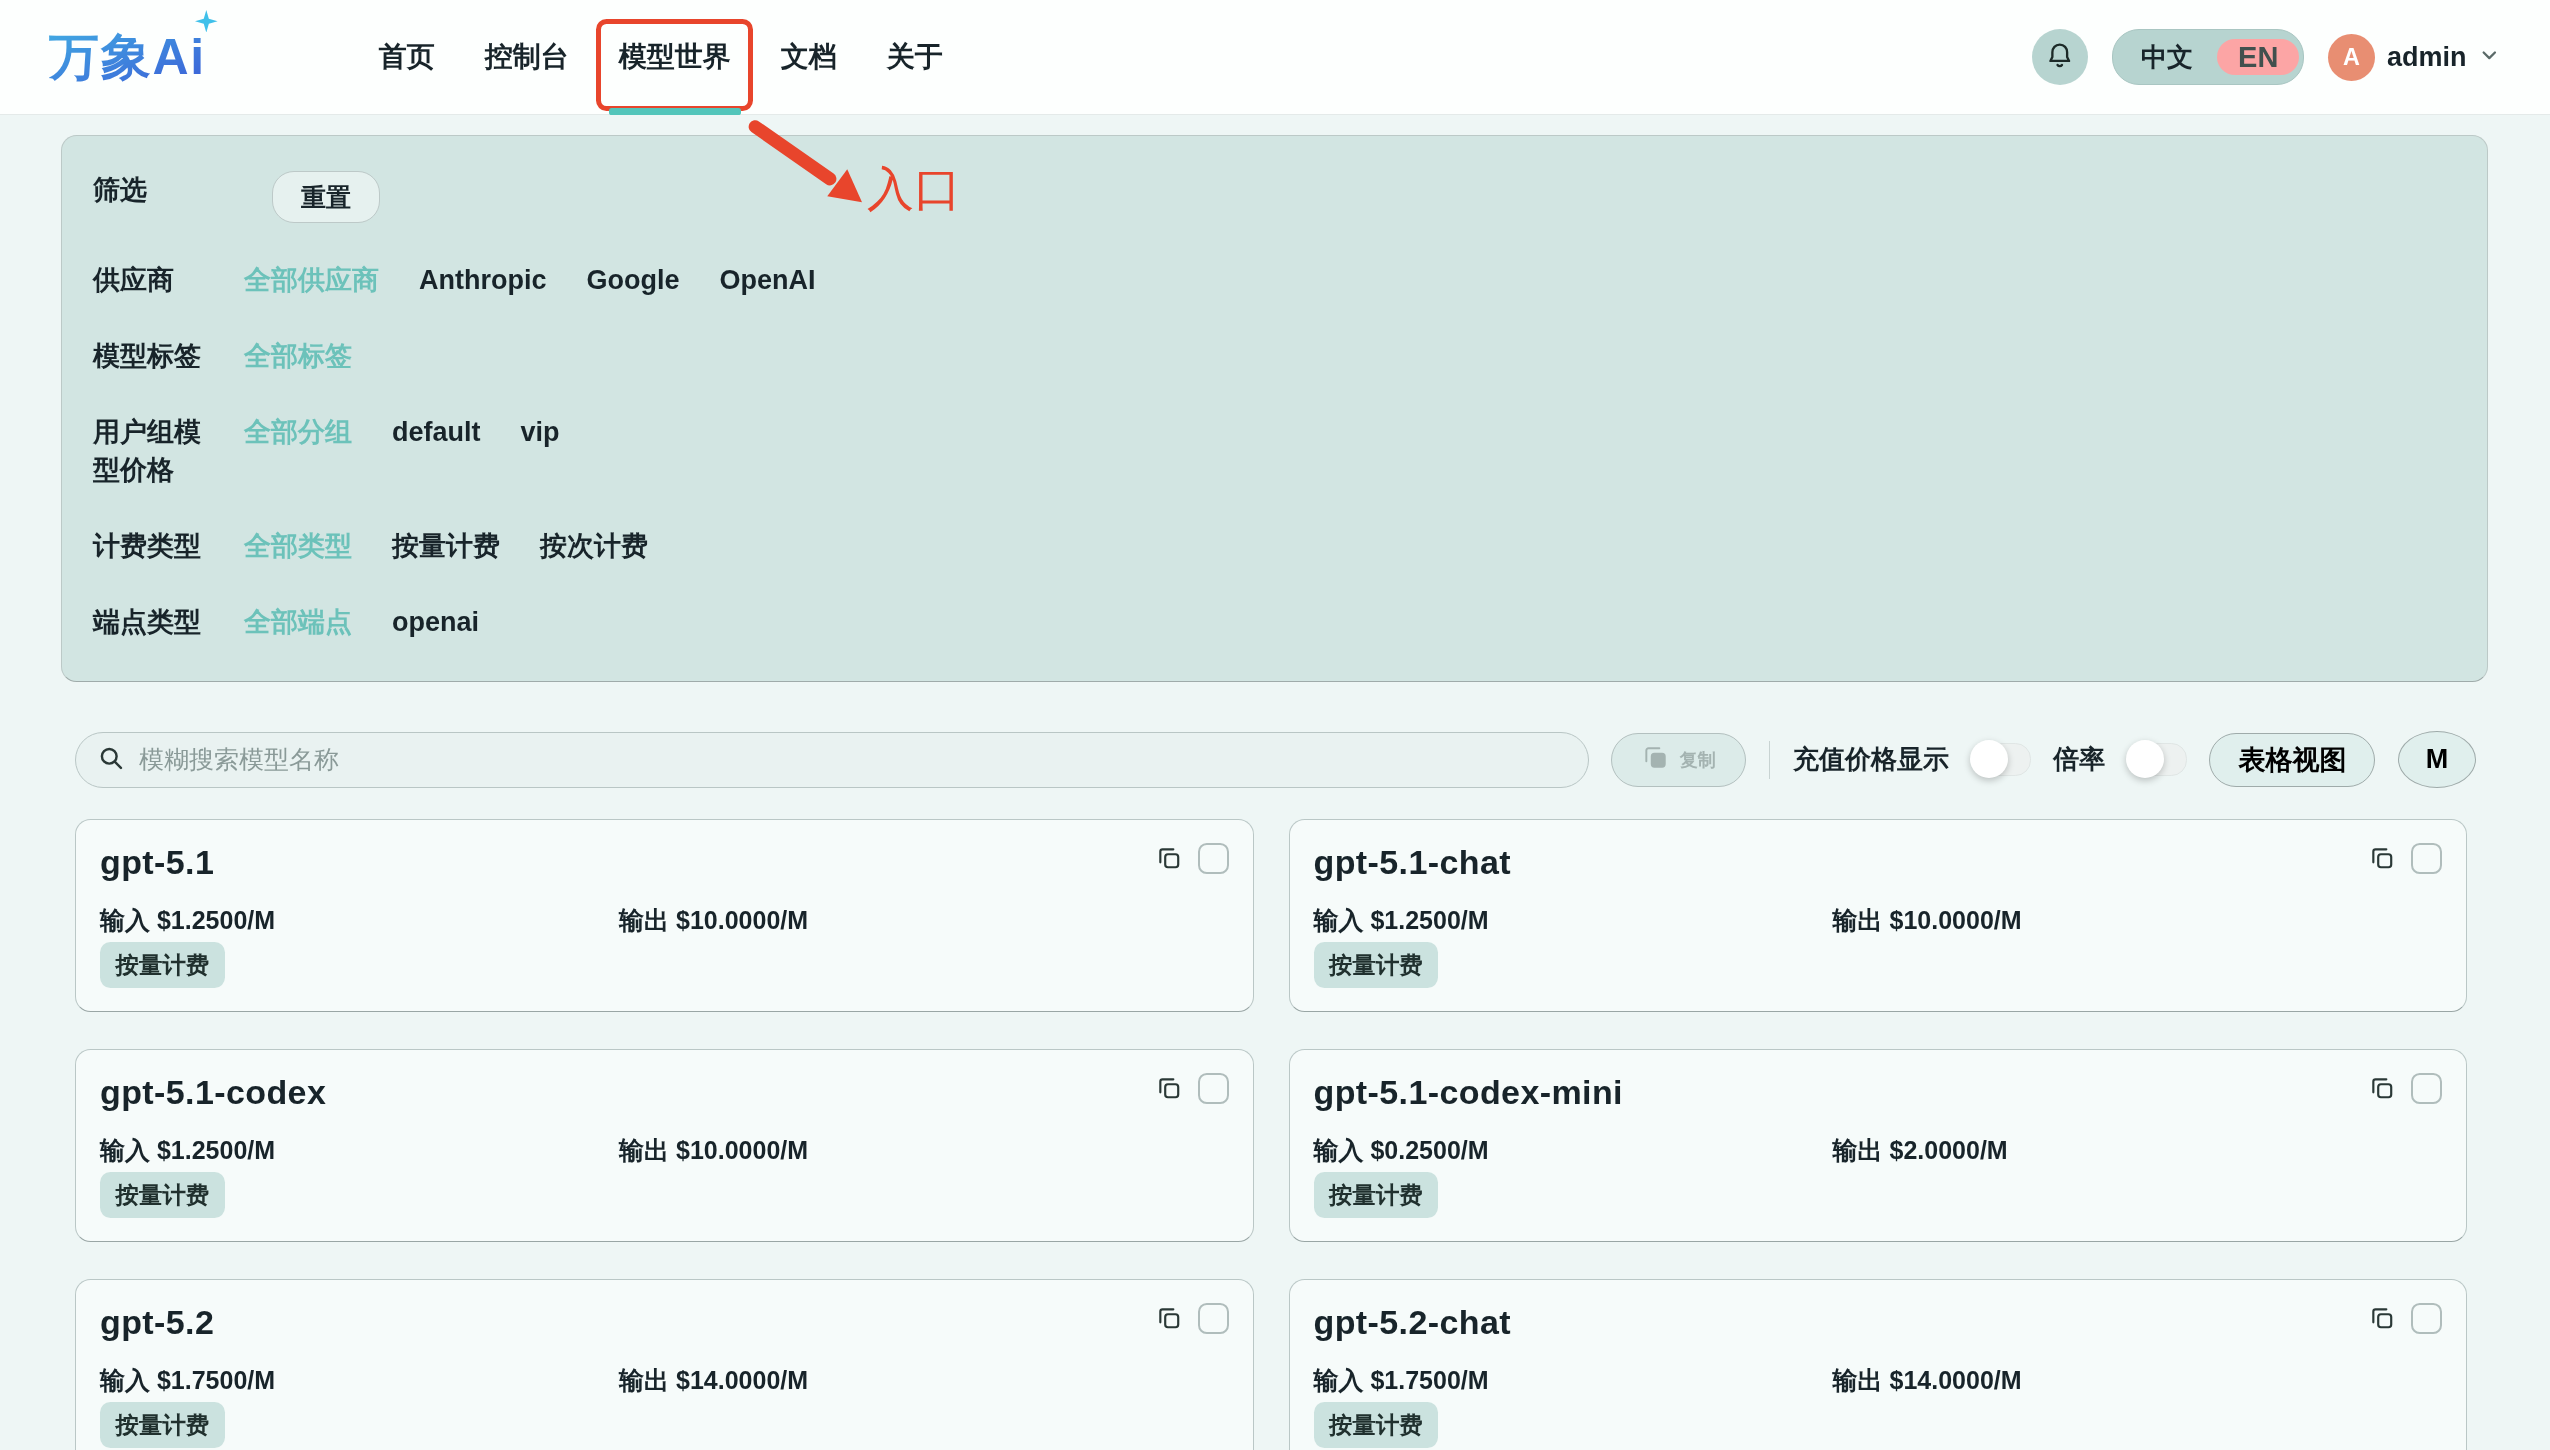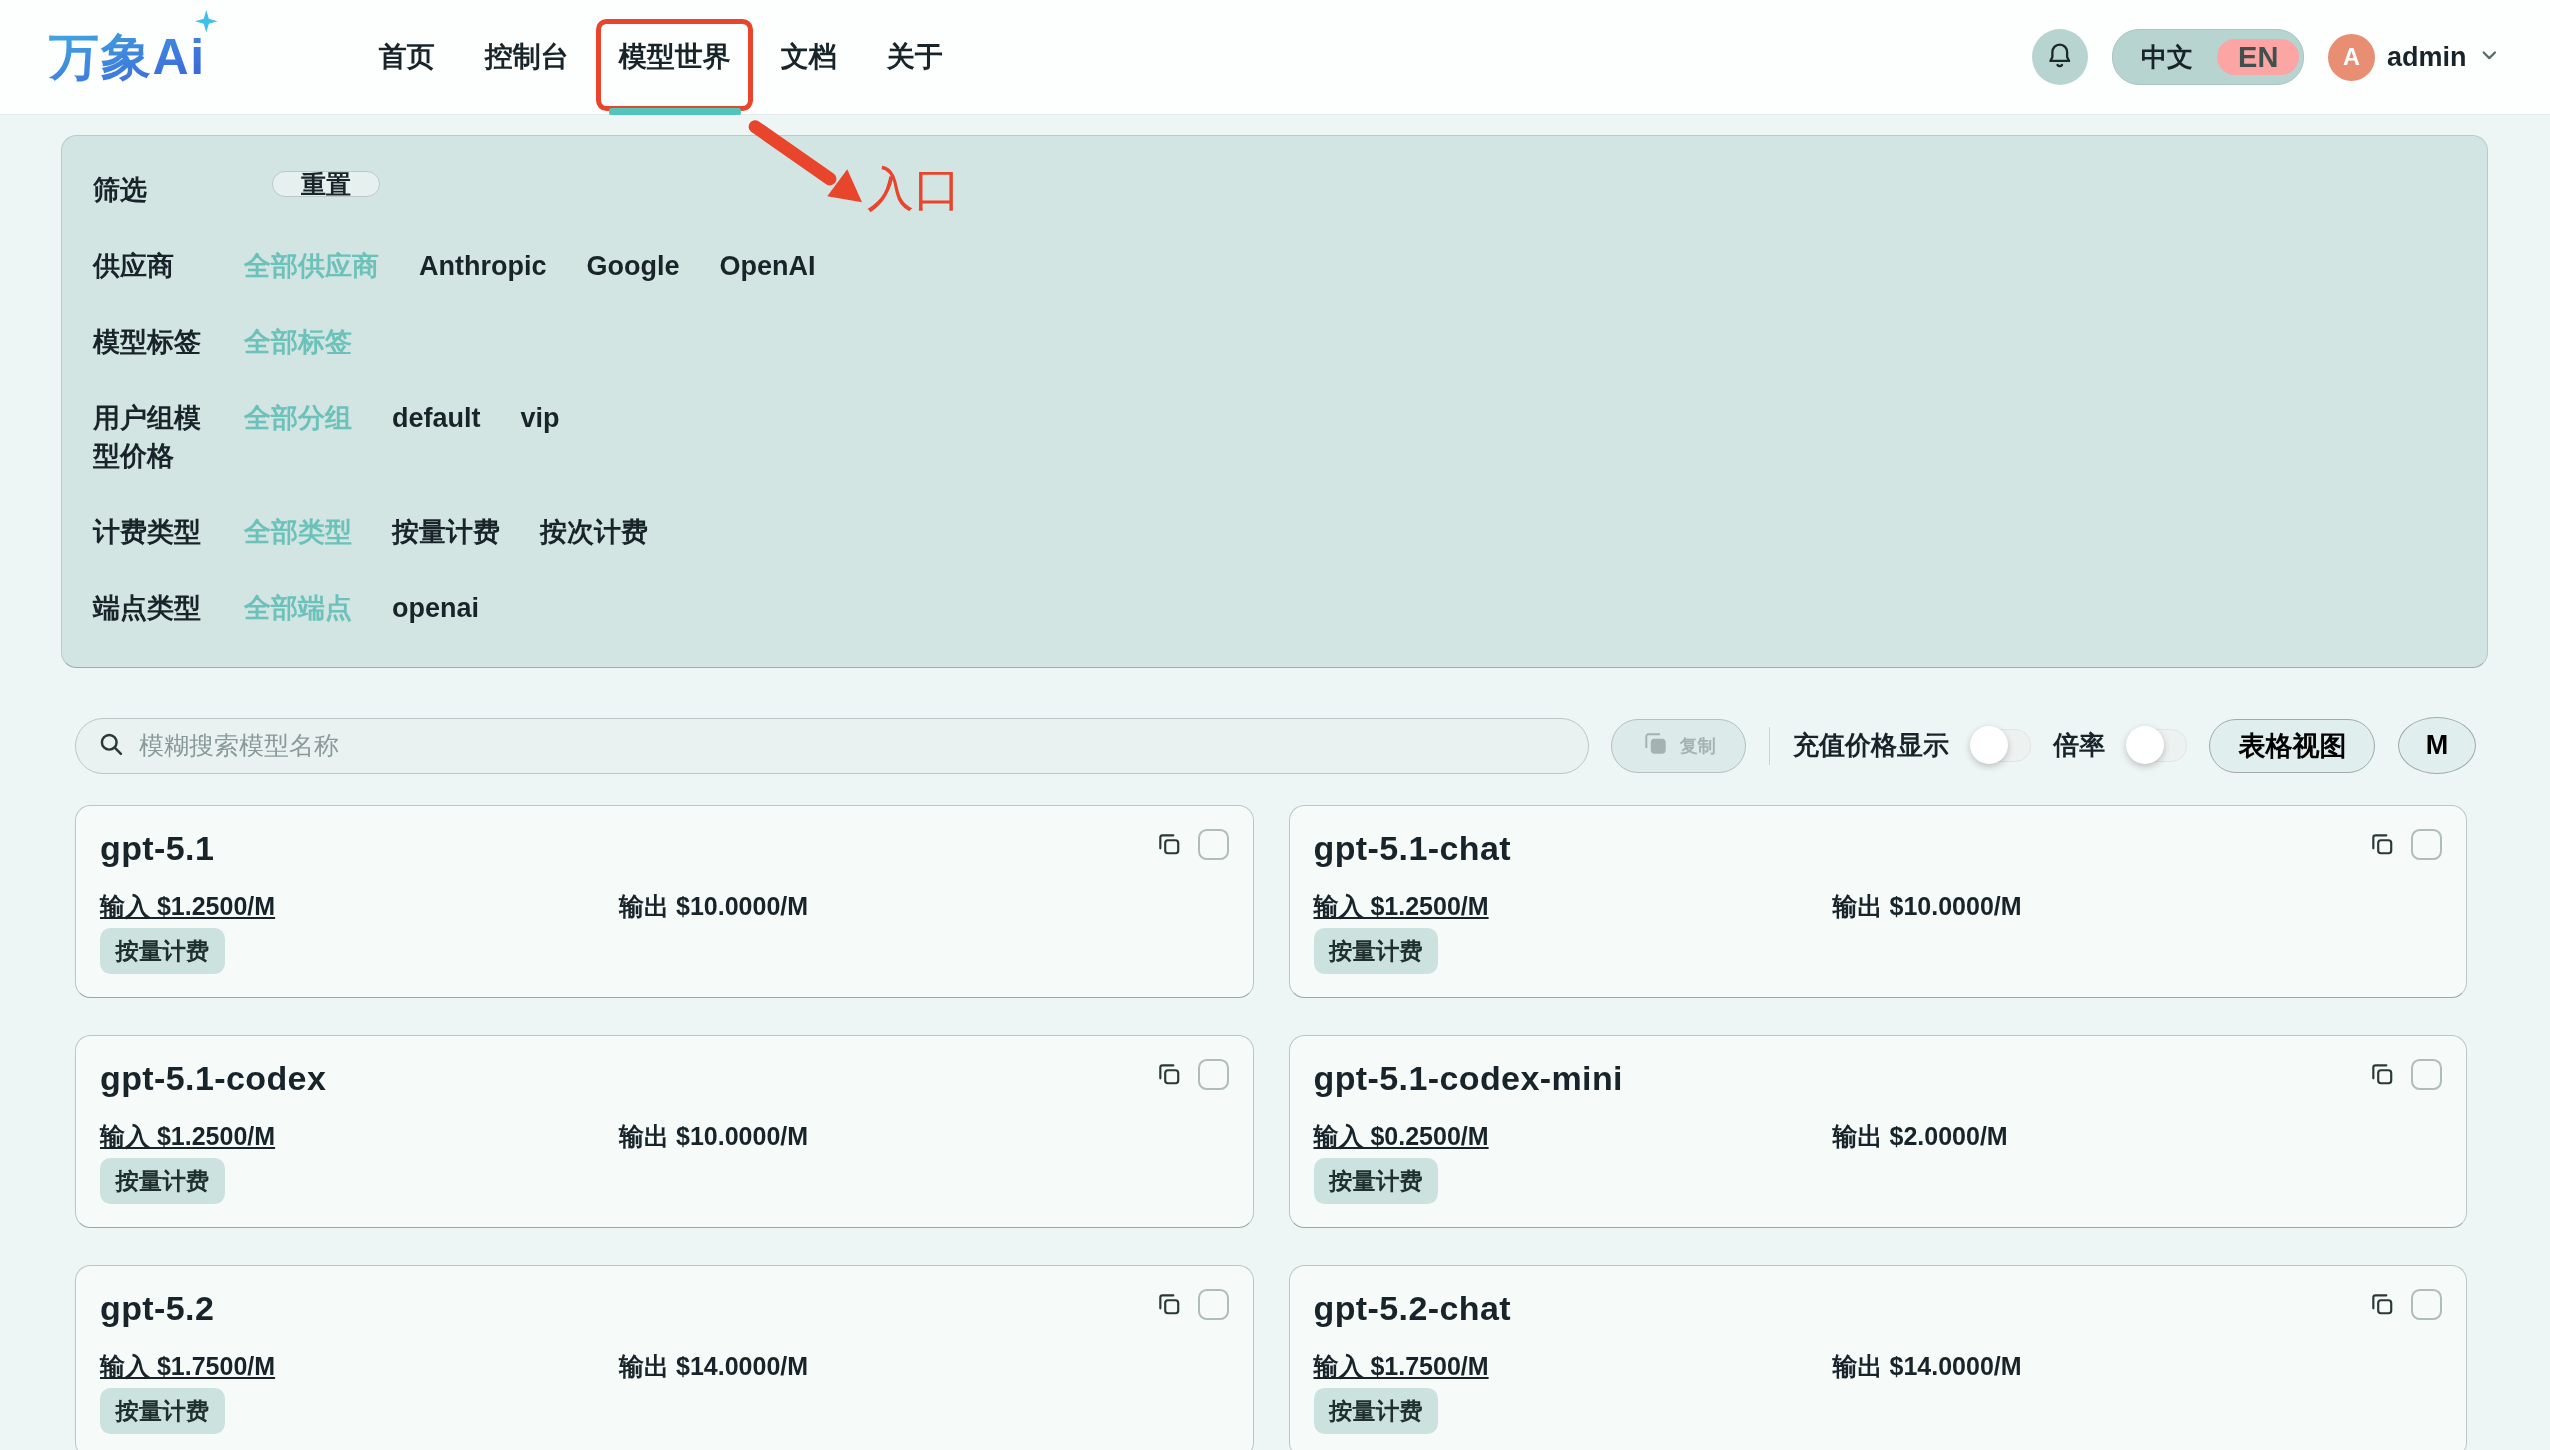--- a/index.html
+++ b/index.html
@@ -39,21 +39,21 @@
 
   
   .filter-panel{margin:20px 62px 0 61px;background:#d2e5e2;border:1.7px solid #bcc9c7;
         border-bottom-color:#9fabaa;border-radius:15.6px;padding:35px 31px 40px 31px;
         box-sizing:border-box;display:flex;flex-direction:column;gap:38px;}
   .f-row{display:flex;align-items:flex-start;}
   .f-label{width:130px;margin-right:21px;font-size:27px;font-weight:700;line-height:38px;flex:none;}
   .f-options{display:flex;flex-wrap:wrap;gap:0 40px;align-items:center;}
   .f-opt{font-size:27px;font-weight:700;line-height:38px;cursor:pointer;color:#18242a;}
   .f-opt.active{color:#6cc2ba;}
-  .reset-btn{margin-left:28px;height:26px;padding:0 28px;border-radius:22px;background:#e6f1ef;
+  .reset-btn{margin-left:28px;height:52px;padding:0 28px;border-radius:22px;background:#e6f1ef;
         border:1.7px solid #bdc9c8;font-size:25px;font-weight:600;color:#18242a;
         display:flex;align-items:center;cursor:pointer;}
 
   
   .toolbar-row{margin:49px 74px 0 75px;display:flex;align-items:center;gap:22.6px;}
   .search-box{flex:1;height:56px;background:#e9f2f1;border:1.7px solid #b9c6c5;border-radius:28px;
         display:flex;align-items:center;padding:0 21px;box-sizing:border-box;gap:12px;}
   .search-box input{flex:1;border:none;outline:none;background:transparent;font-size:25px;
         font-family:inherit;color:#18242a;}
   .search-box input::placeholder{color:#8a9a98;}
@@ -76,21 +76,21 @@
   .model-card{height:193px;background:#f6fbfa;border:1.7px solid #bac7c6;border-bottom-color:#99a6a5;
         border-radius:15.6px;padding:22.6px 24px;box-sizing:border-box;display:flex;flex-direction:column;}
   .card-head{display:flex;align-items:flex-start;}
   .card-title{font-size:34px;font-weight:700;letter-spacing:0.4px;}
   .card-icons{margin-left:auto;display:flex;align-items:center;gap:15.6px;}
   .copy-icon-btn{cursor:pointer;display:flex;}
   .checkbox{width:31px;height:31px;border:2.6px solid #b0bdbc;border-radius:8.7px;
         background:transparent;cursor:pointer;box-sizing:border-box;}
   .price-row{margin-top:22.6px;display:flex;}
   .price{font-size:25px;font-weight:700;}
-  .price.input{width:46%;flex:none;text-decoration:underline;}
+  .price.input{width:46%;flex:none;}
   .tag-row{margin-top:auto;display:flex;}
   .tag{background:#cbe2df;border-radius:10.4px;padding:7px 15.6px;font-size:23.4px;font-weight:600;color:#20302e;}
 </style>
 </head>
 <body>
 
 <div class="page">
 
   <header class="topbar">
     <div class="logo">

